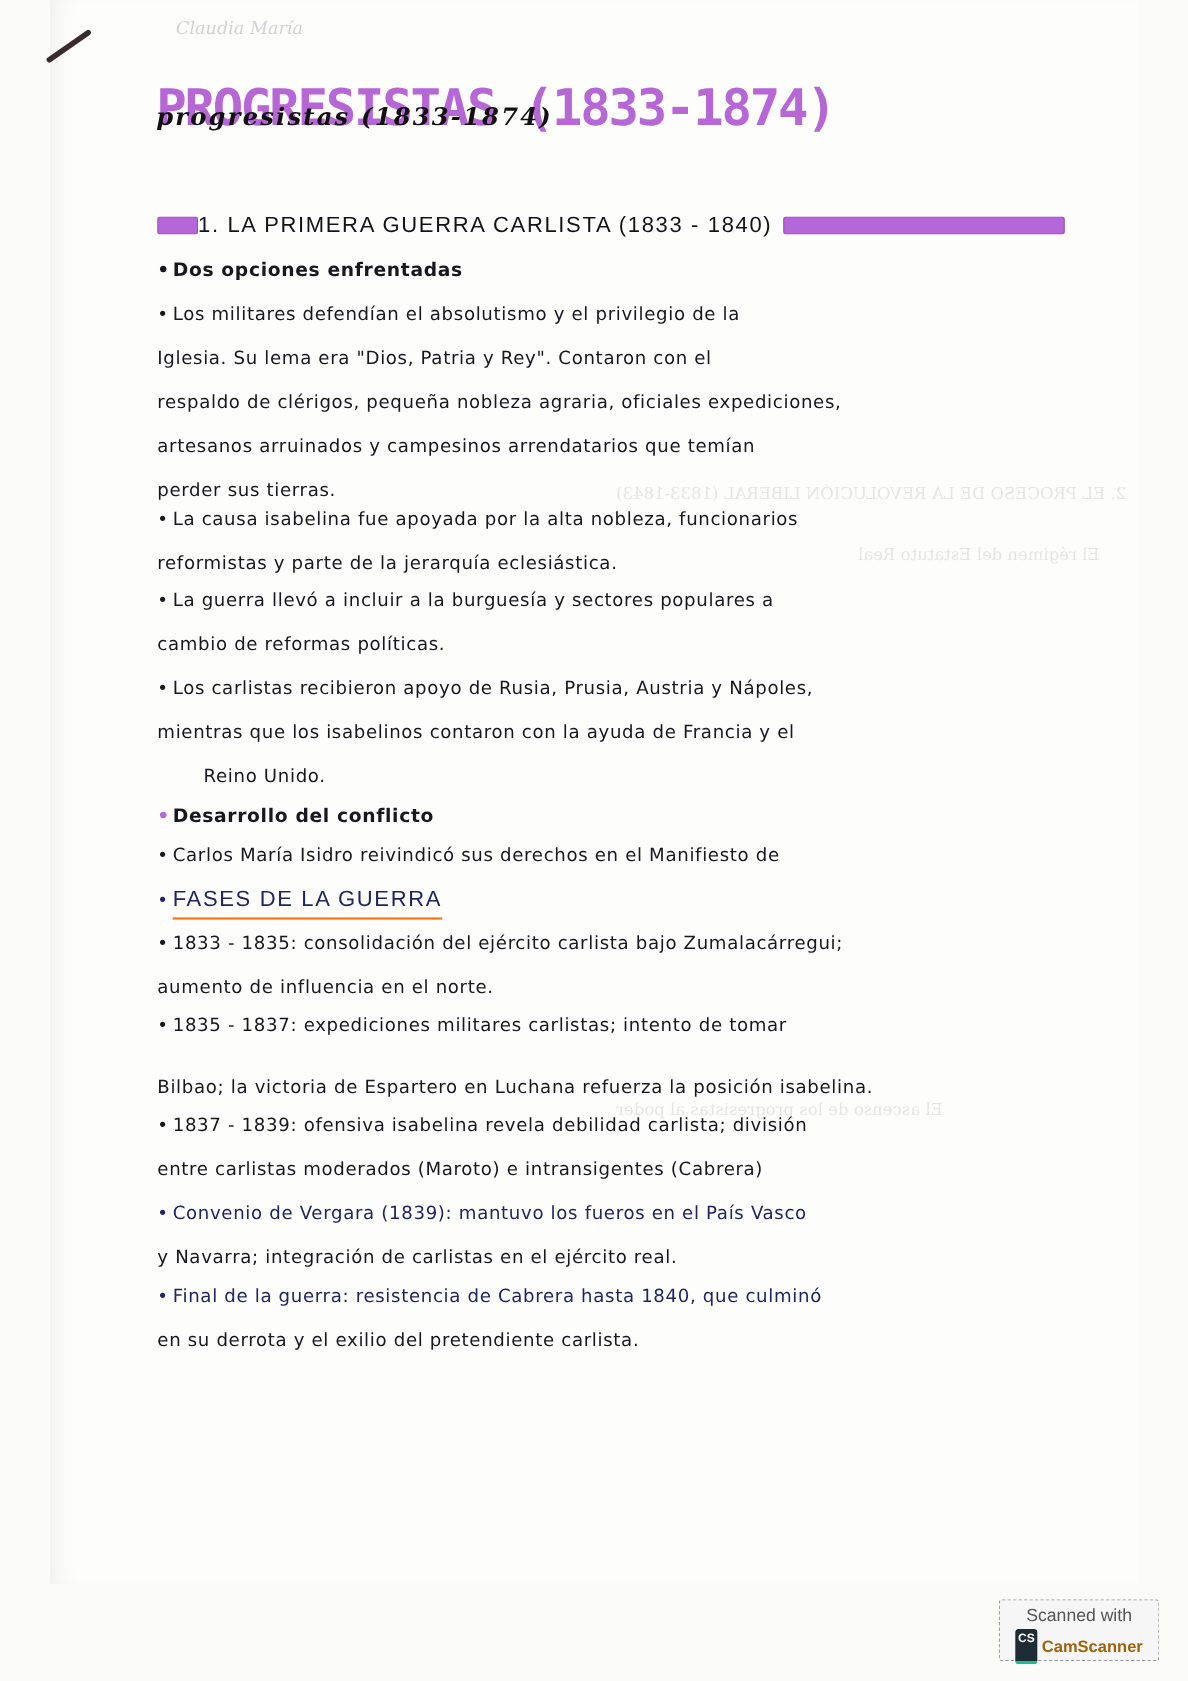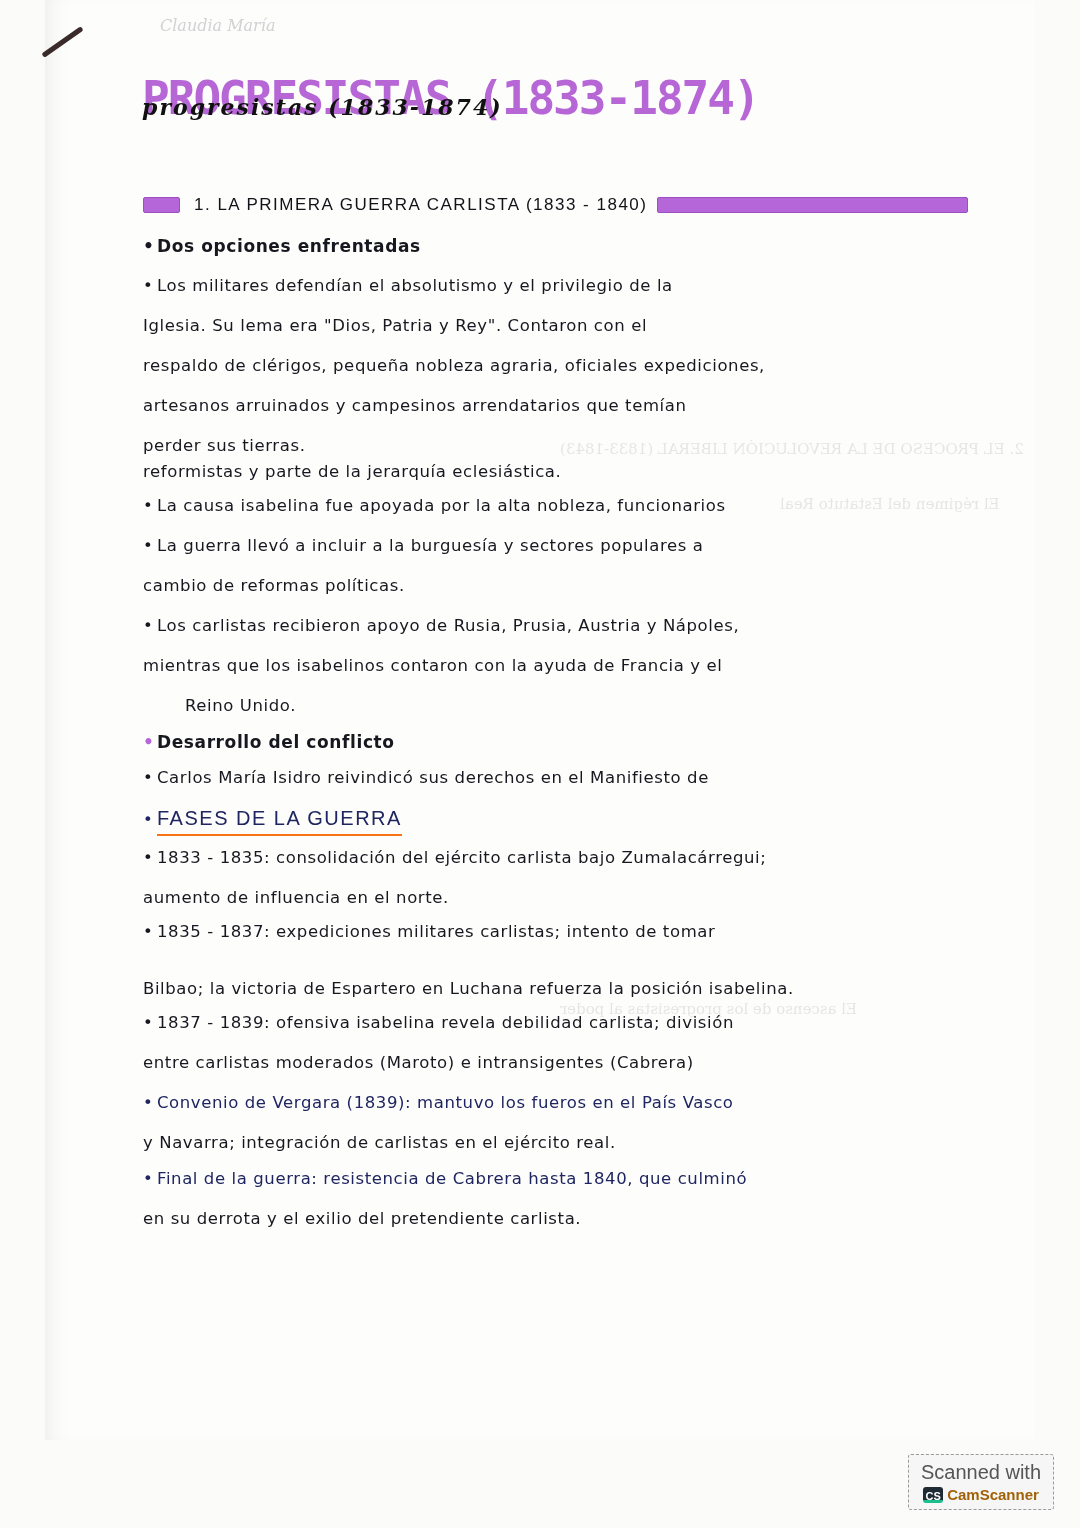--- a/index.html
+++ b/index.html
@@ -50,22 +50,22 @@
     }
     .hl-box {
       width: 35px; height: 14px; background: #b566d8; border-radius: 2px;
       border: 1px solid #9b4fc0;
     }
     .hl-bar {
       flex: 1; height: 14px; background: #b566d8; border-radius: 2px; margin-left: 10px;
       border: 1px solid #9b4fc0;
     }
     .section-title {
-      font-family: "Liberation Sans", sans-serif; font-size: 17px; letter-spacing: 1.5px;
-      margin-left: 14px; color: #121218; white-space: nowrap;
+      font-family: "Liberation Sans", sans-serif; font-size: 20px; letter-spacing: 1.5px;
+      color: #121218; white-space: nowrap;
     }
     .notes {
       position: absolute; left: 143px; top: 232px; width: 830px;
     }
     .line {
       font-family: "DejaVu Sans", sans-serif; font-size: 16.5px; letter-spacing: 0.6px;
       height: 40px; line-height: 28px; white-space: nowrap; color: #17171f;
     }
     .line.sub { font-weight: bold; font-size: 17px; }
     .line.blue { color: #1f2560; }
@@ -73,26 +73,26 @@
     .bullet.purple { color: #b566d8; }
     .fases {
       display: inline-block; border-bottom: 2px solid #f97316; padding-bottom: 2px;
       letter-spacing: 1.5px; font-family: "Liberation Sans", sans-serif; font-size: 20px;
     }
     .cs-badge {
       position: absolute; left: 908px; top: 1454px; width: 144px; height: 54px;
       border: 1.5px dashed #9a9a9a; border-radius: 3px; background: #f6f6f6;
       text-align: center; font-family: "Liberation Sans", sans-serif;
     }
-    .cs-top { font-size: 20px; color: #555; margin-top: 6px; }
+    .cs-top { font-size: 16px; color: #555; margin-top: 6px; }
     .cs-bottom {
       display: flex; align-items: center; justify-content: center; margin-top: 2px;
     }
     .cs-logo {
-      width: 20px; height: 16px; background: #1e2a34; color: #fff; font-size: 11px;
+      width: 20px; height: 32px; background: #1e2a34; color: #fff; font-size: 11px;
       font-weight: bold; line-height: 18px; border-radius: 3px;
       border-bottom: 3px solid #19c08d; box-sizing: border-box; margin-right: 4px;
     }
     .cs-name { font-size: 15px; color: #a16207; font-weight: bold; }
   </style>
 </head>
 <body>
 
 <div class="paper"></div>
 <div class="pen-mark"></div>
@@ -115,22 +115,22 @@
   <div class="hl-bar"></div>
 </div>
 
 <div class="notes">
   <div class="line sub"><span class="bullet">•</span><span>Dos opciones enfrentadas</span></div>
   <div class="line"><span class="bullet">•</span><span>Los militares defendían el absolutismo y el privilegio de la</span></div>
   <div class="line"><span>Iglesia. Su lema era "Dios, Patria y Rey". Contaron con el</span></div>
   <div class="line"><span>respaldo de clérigos, pequeña nobleza agraria, oficiales expediciones,</span></div>
   <div class="line"><span>artesanos arruinados y campesinos arrendatarios que temían</span></div>
   <div class="line" style="height:26px;"><span>perder sus tierras.</span></div>
+  <div class="line"><span class="bullet">•</span><span>La causa isabelina fue apoyada por la alta nobleza, funcionarios</span></div>
   <div class="line" style="height:34px;"><span>reformistas y parte de la jerarquía eclesiástica.</span></div>
-  <div class="line"><span class="bullet">•</span><span>La causa isabelina fue apoyada por la alta nobleza, funcionarios</span></div>
   <div class="line"><span class="bullet">•</span><span>La guerra llevó a incluir a la burguesía y sectores populares a</span></div>
   <div class="line"><span>cambio de reformas políticas.</span></div>
   <div class="line"><span class="bullet">•</span><span>Los carlistas recibieron apoyo de Rusia, Prusia, Austria y Nápoles,</span></div>
   <div class="line"><span>mientras que los isabelinos contaron con la ayuda de Francia y el</span></div>
   <div class="line" style="height:36px;margin-left:42px;"><span>Reino Unido.</span></div>
   <div class="line sub" style="height:36px;"><span class="bullet purple">•</span><span>Desarrollo del conflicto</span></div>
   <div class="line"><span class="bullet">•</span><span>Carlos María Isidro reivindicó sus derechos en el Manifiesto de</span></div>
   <div class="line blue"><span class="bullet">•</span><span class="fases">FASES DE LA GUERRA</span></div>
   <div class="line"><span class="bullet">•</span><span>1833 - 1835: consolidación del ejército carlista bajo Zumalacárregui;</span></div>
   <div class="line" style="height:34px;"><span>aumento de influencia en el norte.</span></div>

